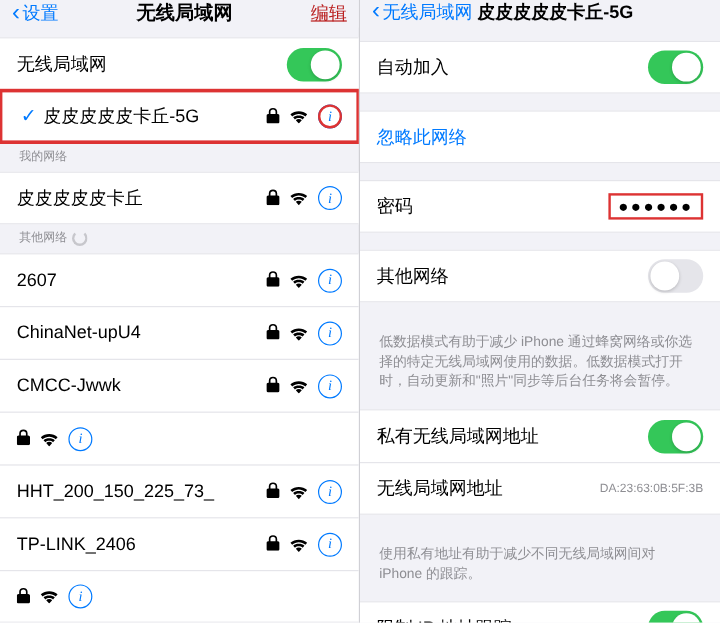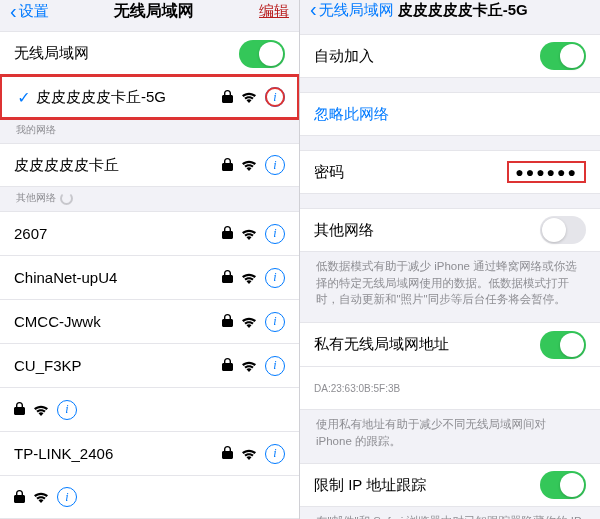--- a/index.html
+++ b/index.html
@@ -27,21 +27,21 @@
   .check { width:20px; color:#007aff; font-size:16px; margin-right:2px; text-align:center;}
   .lock, .wifi { color:#000; font-size:14px; }
   .wifi svg { display:block; }
   .info { width:20px; height:20px; border:1.5px solid #007aff; border-radius:50%; color:#007aff; font-size:12px; display:flex; align-items:center; justify-content:center; font-style:italic; font-family:Georgia, serif;}
   .toggle { width:46px; height:28px; border-radius:14px; background:#e5e5ea; position:relative; }
   .toggle.on { background:#34c759; }
   .toggle .knob { width:24px; height:24px; background:#fff; border-radius:50%; position:absolute; top:2px; left:2px; box-shadow:0 1px 3px rgba(0,0,0,.2);}
   .toggle.on .knob { left:20px; }
   .redbox { outline:3px solid #d33; outline-offset:-2px; }
   .detail { color:#8e8e93; font-size:10px; }
-  .footer { font-size:11.5px; color:#8e8e93; padding:6px 16px 0; line-height:1.45; }
+  .footer { font-size:11.5px; color:#8e8e93; padding:6px 16px 0; line-height:1.45;margin-top:19px; }
   .dots { letter-spacing:2px; font-size:14px; color:#000; padding:2px 4px; }
   .pw-red { border:2px solid #d33; padding:1px 6px; }
   .indent { padding-left:14px;justify-content:space-between; }
   .nav2 .title { font-weight:600; font-size:15px; white-space:nowrap; overflow:hidden; text-overflow:ellipsis; }
   .nav2 .back span.lbl { font-size:15px; }
 </style>
 </head>
 <body>
 
 <div class="frame">
@@ -141,34 +141,34 @@
               </svg></span>
             <span class="wifi">
               <svg width="16" height="12" viewBox="0 0 16 12">
                 <path fill="#000" d="M8 12L5.5 9.2c1.4-1.3 3.6-1.3 5 0L8 12zM3.3 6.8l1.5 1.7c1.8-1.6 4.6-1.6 6.4 0l1.5-1.7C10.3 4.6 5.7 4.6 3.3 6.8zM1 4.3l1.5 1.7c3.1-2.8 7.9-2.8 11 0L15 4.3C11.2.9 4.8.9 1 4.3z"></path>
               </svg>
             </span>
             <span class="info">i</span>
           </div>
         </div>
         <div class="cell indent">
-          <span class="label">CU_F3KP</span>
-          <div class="accessory">
-            <span class="lock"><svg width="11" height="14" viewBox="0 0 11 14">
-                <path fill="#000" d="M2 6V4.2C2 2.4 3.3 1 5.5 1S9 2.4 9 4.2V6h.5c.8 0 1.5.7 1.5 1.5v5c0 .8-.7 1.5-1.5 1.5h-8C.7 14 0 13.3 0 12.5v-5C0 6.7.7 6 1.5 6H2zm1.4 0h4.2V4.2c0-1.1-.8-1.9-2.1-1.9s-2.1.8-2.1 1.9V6z"></path>
-              </svg></span>
-            <span class="wifi">
-              <svg width="16" height="12" viewBox="0 0 16 12">
-                <path fill="#000" d="M8 12L5.5 9.2c1.4-1.3 3.6-1.3 5 0L8 12zM3.3 6.8l1.5 1.7c1.8-1.6 4.6-1.6 6.4 0l1.5-1.7C10.3 4.6 5.7 4.6 3.3 6.8zM1 4.3l1.5 1.7c3.1-2.8 7.9-2.8 11 0L15 4.3C11.2.9 4.8.9 1 4.3z"></path>
-              </svg>
-            </span>
-            <span class="info">i</span>
-          </div>
-        </div>
-        <div class="cell indent">
+          <div class="accessory">
+            <span class="lock"><svg width="11" height="14" viewBox="0 0 11 14">
+                <path fill="#000" d="M2 6V4.2C2 2.4 3.3 1 5.5 1S9 2.4 9 4.2V6h.5c.8 0 1.5.7 1.5 1.5v5c0 .8-.7 1.5-1.5 1.5h-8C.7 14 0 13.3 0 12.5v-5C0 6.7.7 6 1.5 6H2zm1.4 0h4.2V4.2c0-1.1-.8-1.9-2.1-1.9s-2.1.8-2.1 1.9V6z"></path>
+              </svg></span>
+            <span class="wifi">
+              <svg width="16" height="12" viewBox="0 0 16 12">
+                <path fill="#000" d="M8 12L5.5 9.2c1.4-1.3 3.6-1.3 5 0L8 12zM3.3 6.8l1.5 1.7c1.8-1.6 4.6-1.6 6.4 0l1.5-1.7C10.3 4.6 5.7 4.6 3.3 6.8zM1 4.3l1.5 1.7c3.1-2.8 7.9-2.8 11 0L15 4.3C11.2.9 4.8.9 1 4.3z"></path>
+              </svg>
+            </span>
+            <span class="info">i</span>
+          </div>
+        </div>
+        <div class="cell indent">
+          <span class="label">HHT_200_150_225_73_</span>
           <div class="accessory">
             <span class="lock"><svg width="11" height="14" viewBox="0 0 11 14">
                 <path fill="#000" d="M2 6V4.2C2 2.4 3.3 1 5.5 1S9 2.4 9 4.2V6h.5c.8 0 1.5.7 1.5 1.5v5c0 .8-.7 1.5-1.5 1.5h-8C.7 14 0 13.3 0 12.5v-5C0 6.7.7 6 1.5 6H2zm1.4 0h4.2V4.2c0-1.1-.8-1.9-2.1-1.9s-2.1.8-2.1 1.9V6z"></path>
               </svg></span>
             <span class="wifi">
               <svg width="16" height="12" viewBox="0 0 16 12">
                 <path fill="#000" d="M8 12L5.5 9.2c1.4-1.3 3.6-1.3 5 0L8 12zM3.3 6.8l1.5 1.7c1.8-1.6 4.6-1.6 6.4 0l1.5-1.7C10.3 4.6 5.7 4.6 3.3 6.8zM1 4.3l1.5 1.7c3.1-2.8 7.9-2.8 11 0L15 4.3C11.2.9 4.8.9 1 4.3z"></path>
               </svg>
             </span>
             <span class="info">i</span>
@@ -246,20 +246,21 @@
     <div class="footer">低数据模式有助于减少 iPhone 通过蜂窝网络或你选择的特定无线局域网使用的数据。低数据模式打开时，自动更新和"照片"同步等后台任务将会暂停。</div>
 
     <div class="group">
       <div class="cell">
         <span class="label">私有无线局域网地址</span>
         <div class="toggle on">
             <div class="knob"></div>
           </div>
       </div>
       <div class="cell">
+        <span class="label">无线局域网地址</span>
         <span class="detail">DA:23:63:0B:5F:3B</span>
       </div>
     </div>
     <div class="footer">使用私有地址有助于减少不同无线局域网间对 iPhone 的跟踪。</div>
 
     <div class="group">
       <div class="cell">
         <span class="label">限制 IP 地址跟踪</span>
         <div class="toggle on">
             <div class="knob"></div>

